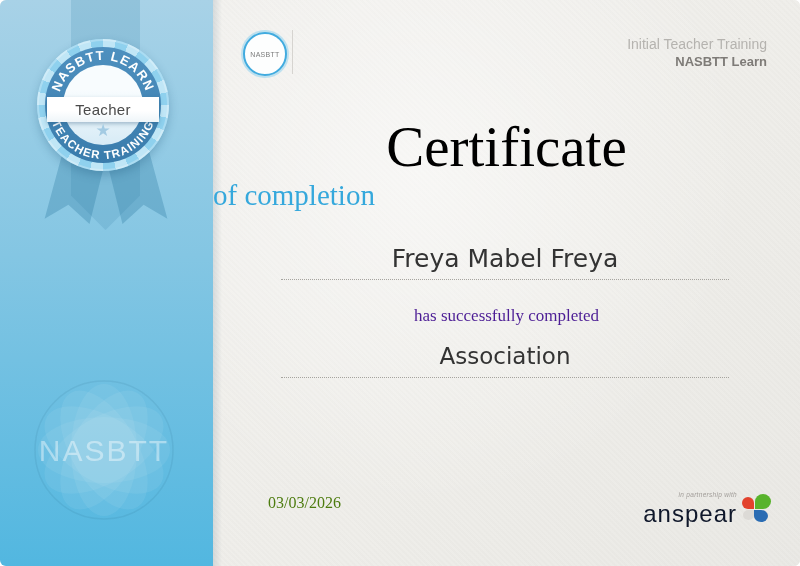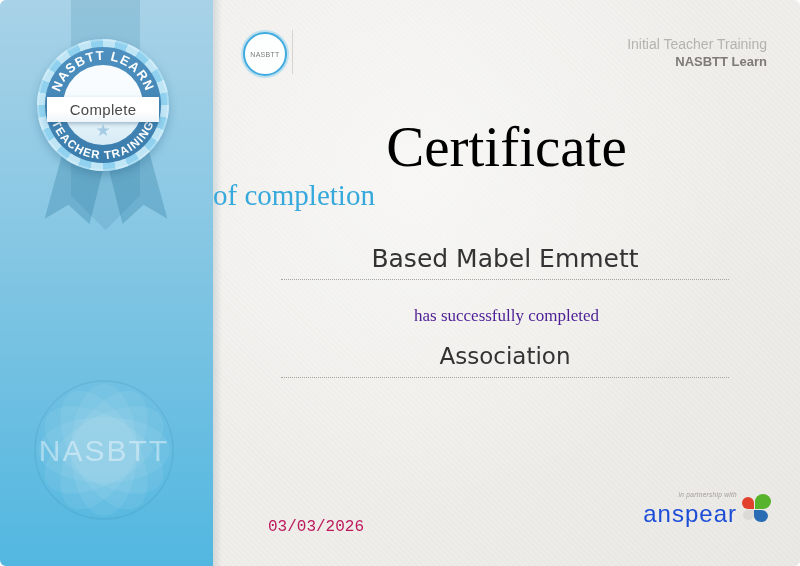--- a/index.html
+++ b/index.html
@@ -94,32 +94,32 @@
     font-family:"DejaVu Sans","Liberation Sans",sans-serif;
   }
   .recipient-row{top:245px;padding-bottom:5px;font-size:25px;line-height:1.15;}
   .course-row{top:343px;padding-bottom:8px;font-size:23px;line-height:1.15;}
   .statement{
     position:absolute;left:213px;right:0;top:306px;text-align:center;
     font-family:"Liberation Serif",serif;font-size:17px;color:#4c1d95;
   }
   .date{
     position:absolute;left:268px;top:494px;
-    font-family:Liberation Mono, monospace;
-    font-size:16px;color:#be185d;margin-top:24px;
+    font-family:Liberation Serif, serif;
+    font-size:16px;color:#4d7c0f;
   }
   
   .partner{position:absolute;right:27px;top:489px;width:160px;height:45px;}
   .partner-tagline{
     position:absolute;right:36px;top:2px;
     font-style:italic;font-size:6.5px;color:#a09c98;letter-spacing:0.3px;
   }
   .partner-wordmark{
     position:absolute;right:36px;top:13px;
-    font-size:24px;line-height:1;color:#1d4ed8;letter-spacing:1px;
+    font-size:24px;line-height:1;color:#0f172a;letter-spacing:1px;
   }
   .partner-mark{position:absolute;right:0;top:5px;width:31px;height:29px;}
   .leaf{position:absolute;}
   .leaf-red{left:0;top:3px;width:12px;height:12px;background:#e2422d;border-radius:50% 50% 0 50%;}
   .leaf-green{left:13px;top:0;width:16px;height:15px;background:#58b32c;border-radius:50% 50% 50% 0;}
   .leaf-blue{left:12px;top:16px;width:14px;height:12px;background:#2a6cb3;border-radius:0 50% 50% 50%;}
   .leaf-gray{left:1px;top:16px;width:11px;height:10px;background:#dcdad6;border-radius:50% 0 50% 50%;}
 </style>
 </head>
 <body>
@@ -142,21 +142,21 @@
           <path id="arcTop" d="M 21,66 A 45,45 0 0 1 111,66" fill="none"></path>
           <path id="arcBottom" d="M 12,66 A 54,54 0 0 0 120,66" fill="none"></path>
         </defs>
         <text font-size="13">
           <textPath href="#arcTop" startOffset="50%" text-anchor="middle">NASBTT LEARN</textPath>
         </text>
         <text font-size="11.5">
           <textPath href="#arcBottom" startOffset="50%" text-anchor="middle">TEACHER TRAINING</textPath>
         </text>
       </svg>
-      <div class="badge-band">Complete</div>
+      <div class="badge-band">Teacher</div>
       <div class="badge-star">★</div>
     </div>
 
     <svg class="watermark" viewBox="0 0 190 190">
       <g fill="rgba(255,255,255,0.065)">
         <ellipse cx="95" cy="95" rx="33" ry="66"></ellipse>
         <ellipse cx="95" cy="95" rx="33" ry="66" transform="rotate(30 95 95)"></ellipse>
         <ellipse cx="95" cy="95" rx="33" ry="66" transform="rotate(60 95 95)"></ellipse>
         <ellipse cx="95" cy="95" rx="33" ry="66" transform="rotate(90 95 95)"></ellipse>
         <ellipse cx="95" cy="95" rx="33" ry="66" transform="rotate(120 95 95)"></ellipse>
@@ -174,21 +174,21 @@
   </div>
   <div class="header-divider"></div>
   <div class="header-right">
     <div class="header-program">Initial Teacher Training</div>
     <div class="header-product">NASBTT Learn</div>
   </div>
 
   <div class="title">Certificate</div>
   <div class="subtitle">of completion</div>
 
-  <div class="dotted-row recipient-row">Based Mabel Emmett</div>
+  <div class="dotted-row recipient-row">Freya Mabel Freya</div>
   <div class="statement">has successfully completed</div>
   <div class="dotted-row course-row">Association</div>
 
   <div class="date">03/03/2026</div>
 
   <div class="partner">
     <div class="partner-tagline">in partnership with</div>
     <div class="partner-wordmark">anspear</div>
     <div class="partner-mark">
       <div class="leaf leaf-red"></div>

